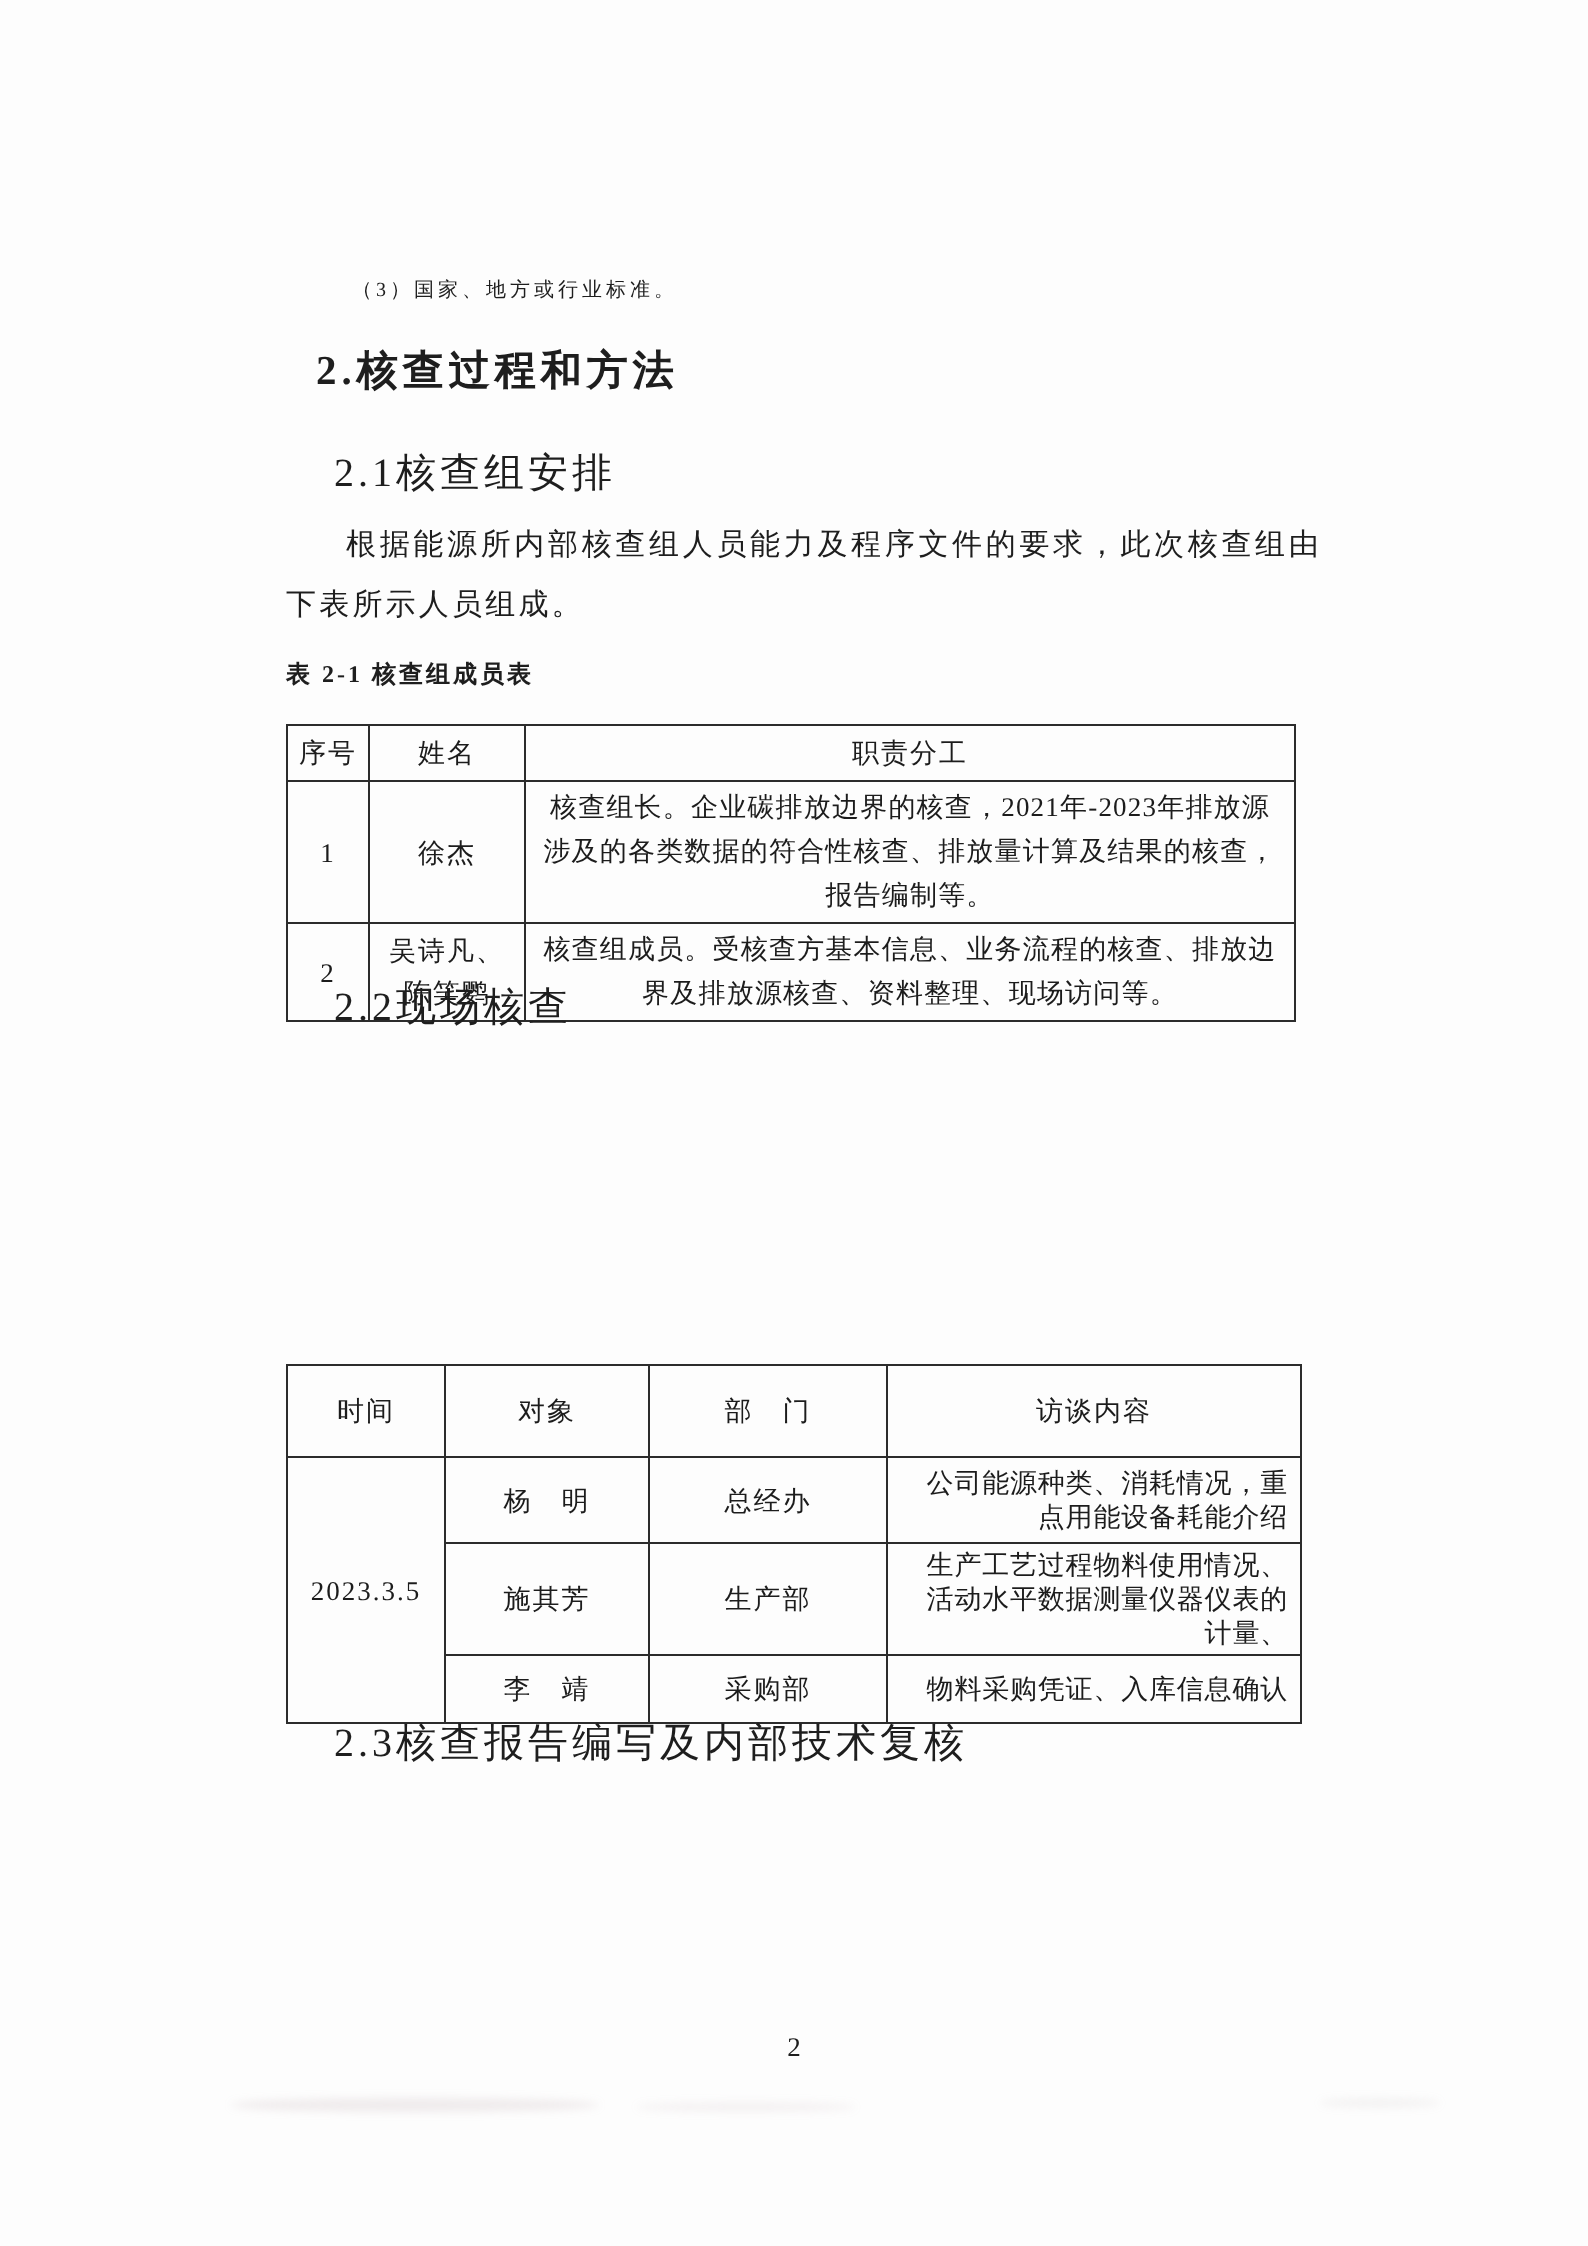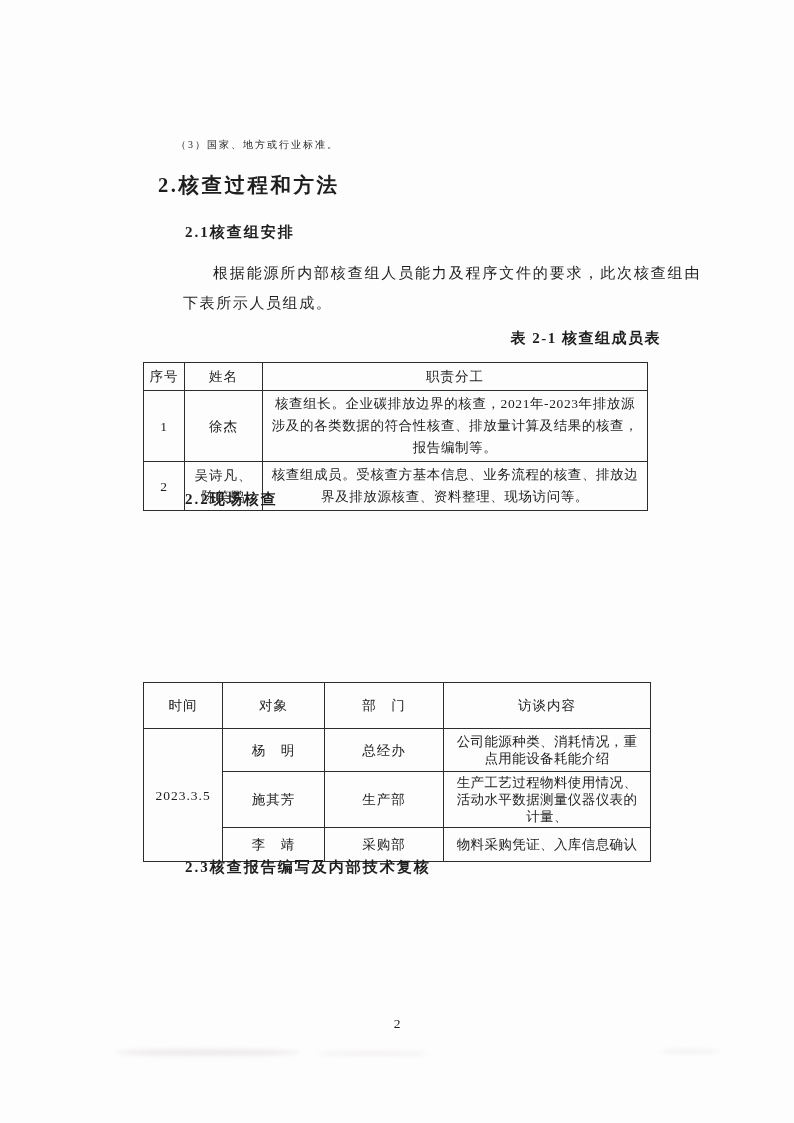--- a/index.html
+++ b/index.html
@@ -14,37 +14,36 @@
   }
   .abs { position:absolute; }
   .intro-line {
     left:176px; top:138px; width:480px;
     font-size:10px; letter-spacing:2px;
   }
   .h1 {
     left:158px; top:171px;
     font-size:20.5px; font-weight:bold; letter-spacing:2.5px;
   }
-  .h2 { font-size:15px; font-weight:bold; letter-spacing:2px; left:185px; }
+  .h2 { font-size:20px; font-weight:normal; letter-spacing:2px; left:167px; }
   .h2-21 { top:223px; }
   .h2-22 { top:490px; }
   .h2-23 { top:858px;text-align:right; }
   .para {
     left:143px; width:518px;
     font-size:15px; line-height:30px;
     text-align:justify; text-indent:2em;
     letter-spacing:1.6px;
-    margin-left:40px;
   }
   .para1 { top:258px; }
   .para2 { top:527px; }
   .para3 { top:896px; }
   .caption {
-    left:143px; width:518px; text-align:right;
-    font-size:15px; font-weight:bold; letter-spacing:1.5px;
+    left:143px; width:518px; text-align:left;
+    font-size:12px; font-weight:bold; letter-spacing:1.5px;
   }
   .caption1 { top:329px; }
   .caption2 { top:653px; }
   table {
     border-collapse:collapse;
     table-layout:fixed;
     font-size:13.5px;
     color:#1c1c1c;
     border-radius:16px;
   }
@@ -59,21 +58,21 @@
   }
   .t1 th { height:28px; text-align:center; }
   .t1 .rowA td { height:46px; }
   .t1 .rowB td { height:45px; }
   .cellc { text-align:center; line-height:21px; }
   .duty { text-align:center; line-height:22px; padding:2px 6px; letter-spacing:0.6px; }
   .t2 th { height:46px; text-align:center; }
   .t2 .rowA td { height:43px; }
   .t2 .rowB td { height:34px; }
   .t2 .rowC td { height:34px; }
-  .t2 .content-cell { text-align:center; line-height:17px; padding:2px 6px; letter-spacing:0.4px; }
+  .t2 .content-cell { text-align:right; line-height:17px; padding:2px 6px; letter-spacing:0.4px; }
   .pagenum {
     left:0; top:1016px; width:794px; text-align:center;
     font-size:13.5px;
   }
   .smudge {
     background:rgba(165,140,150,0.16);
     border-radius:50%;
     filter:blur(2px);
   }
   .smudge1 { left:115px; top:1049px; width:185px; height:7px; }

